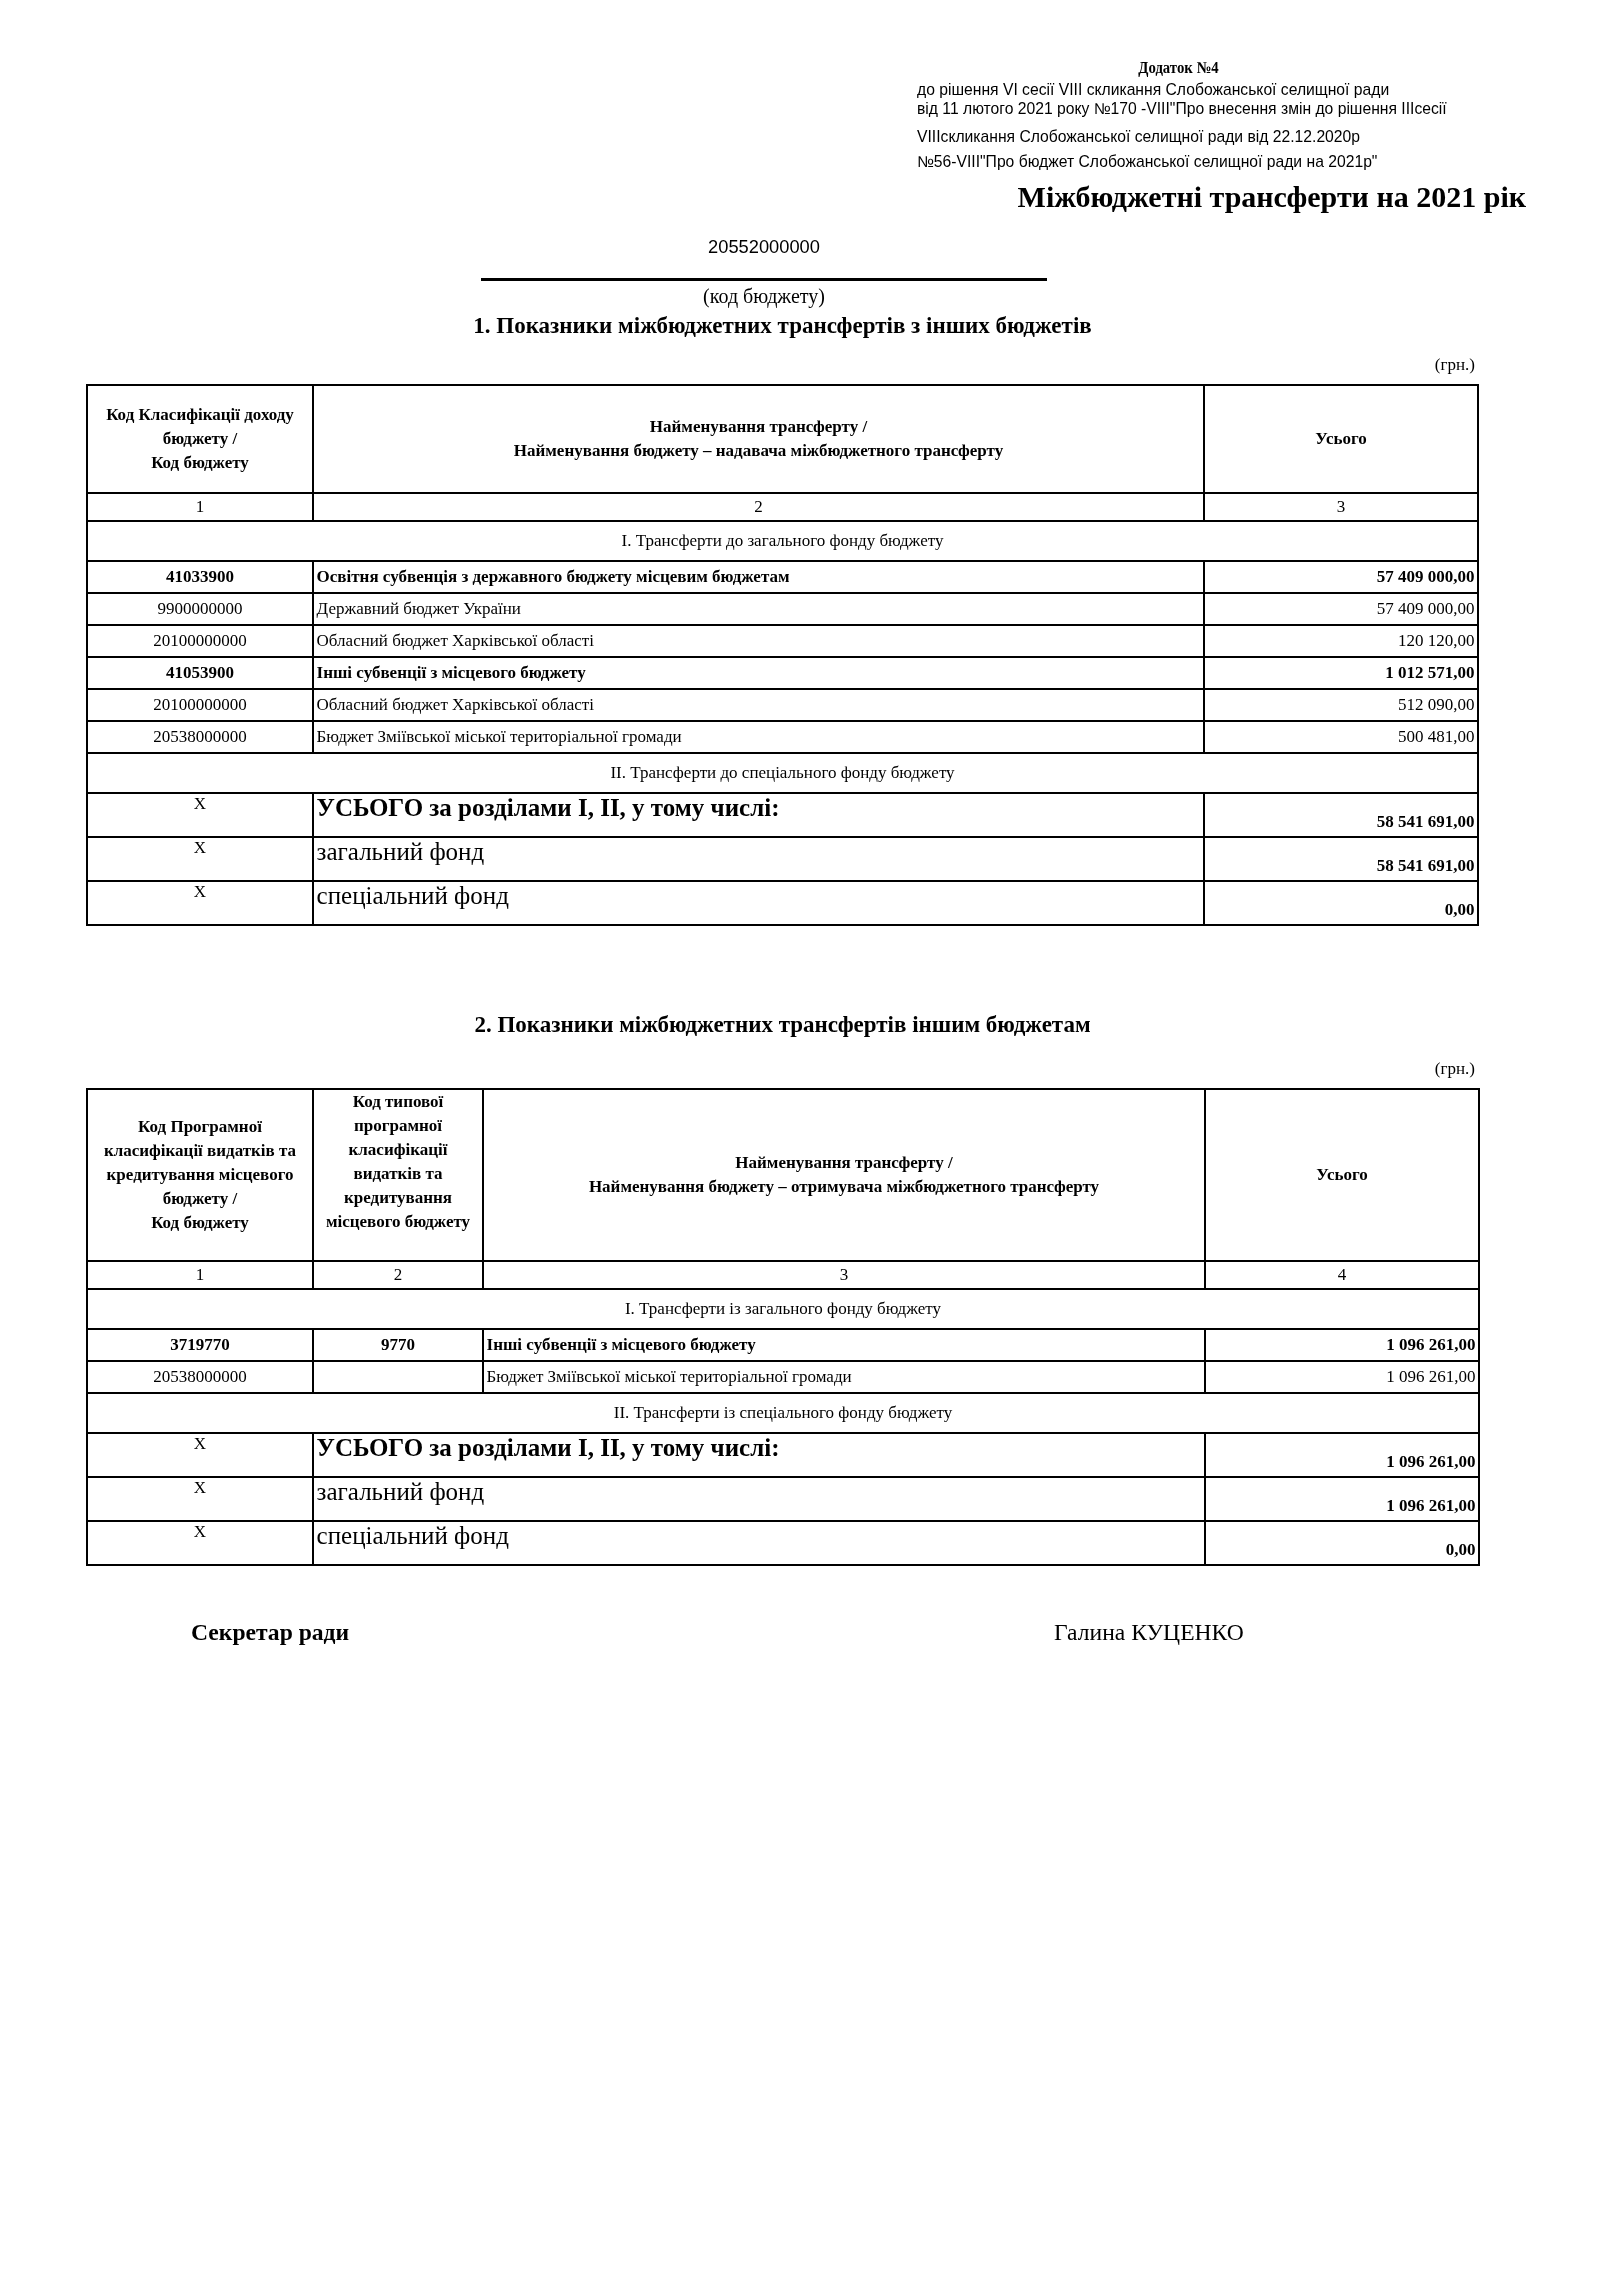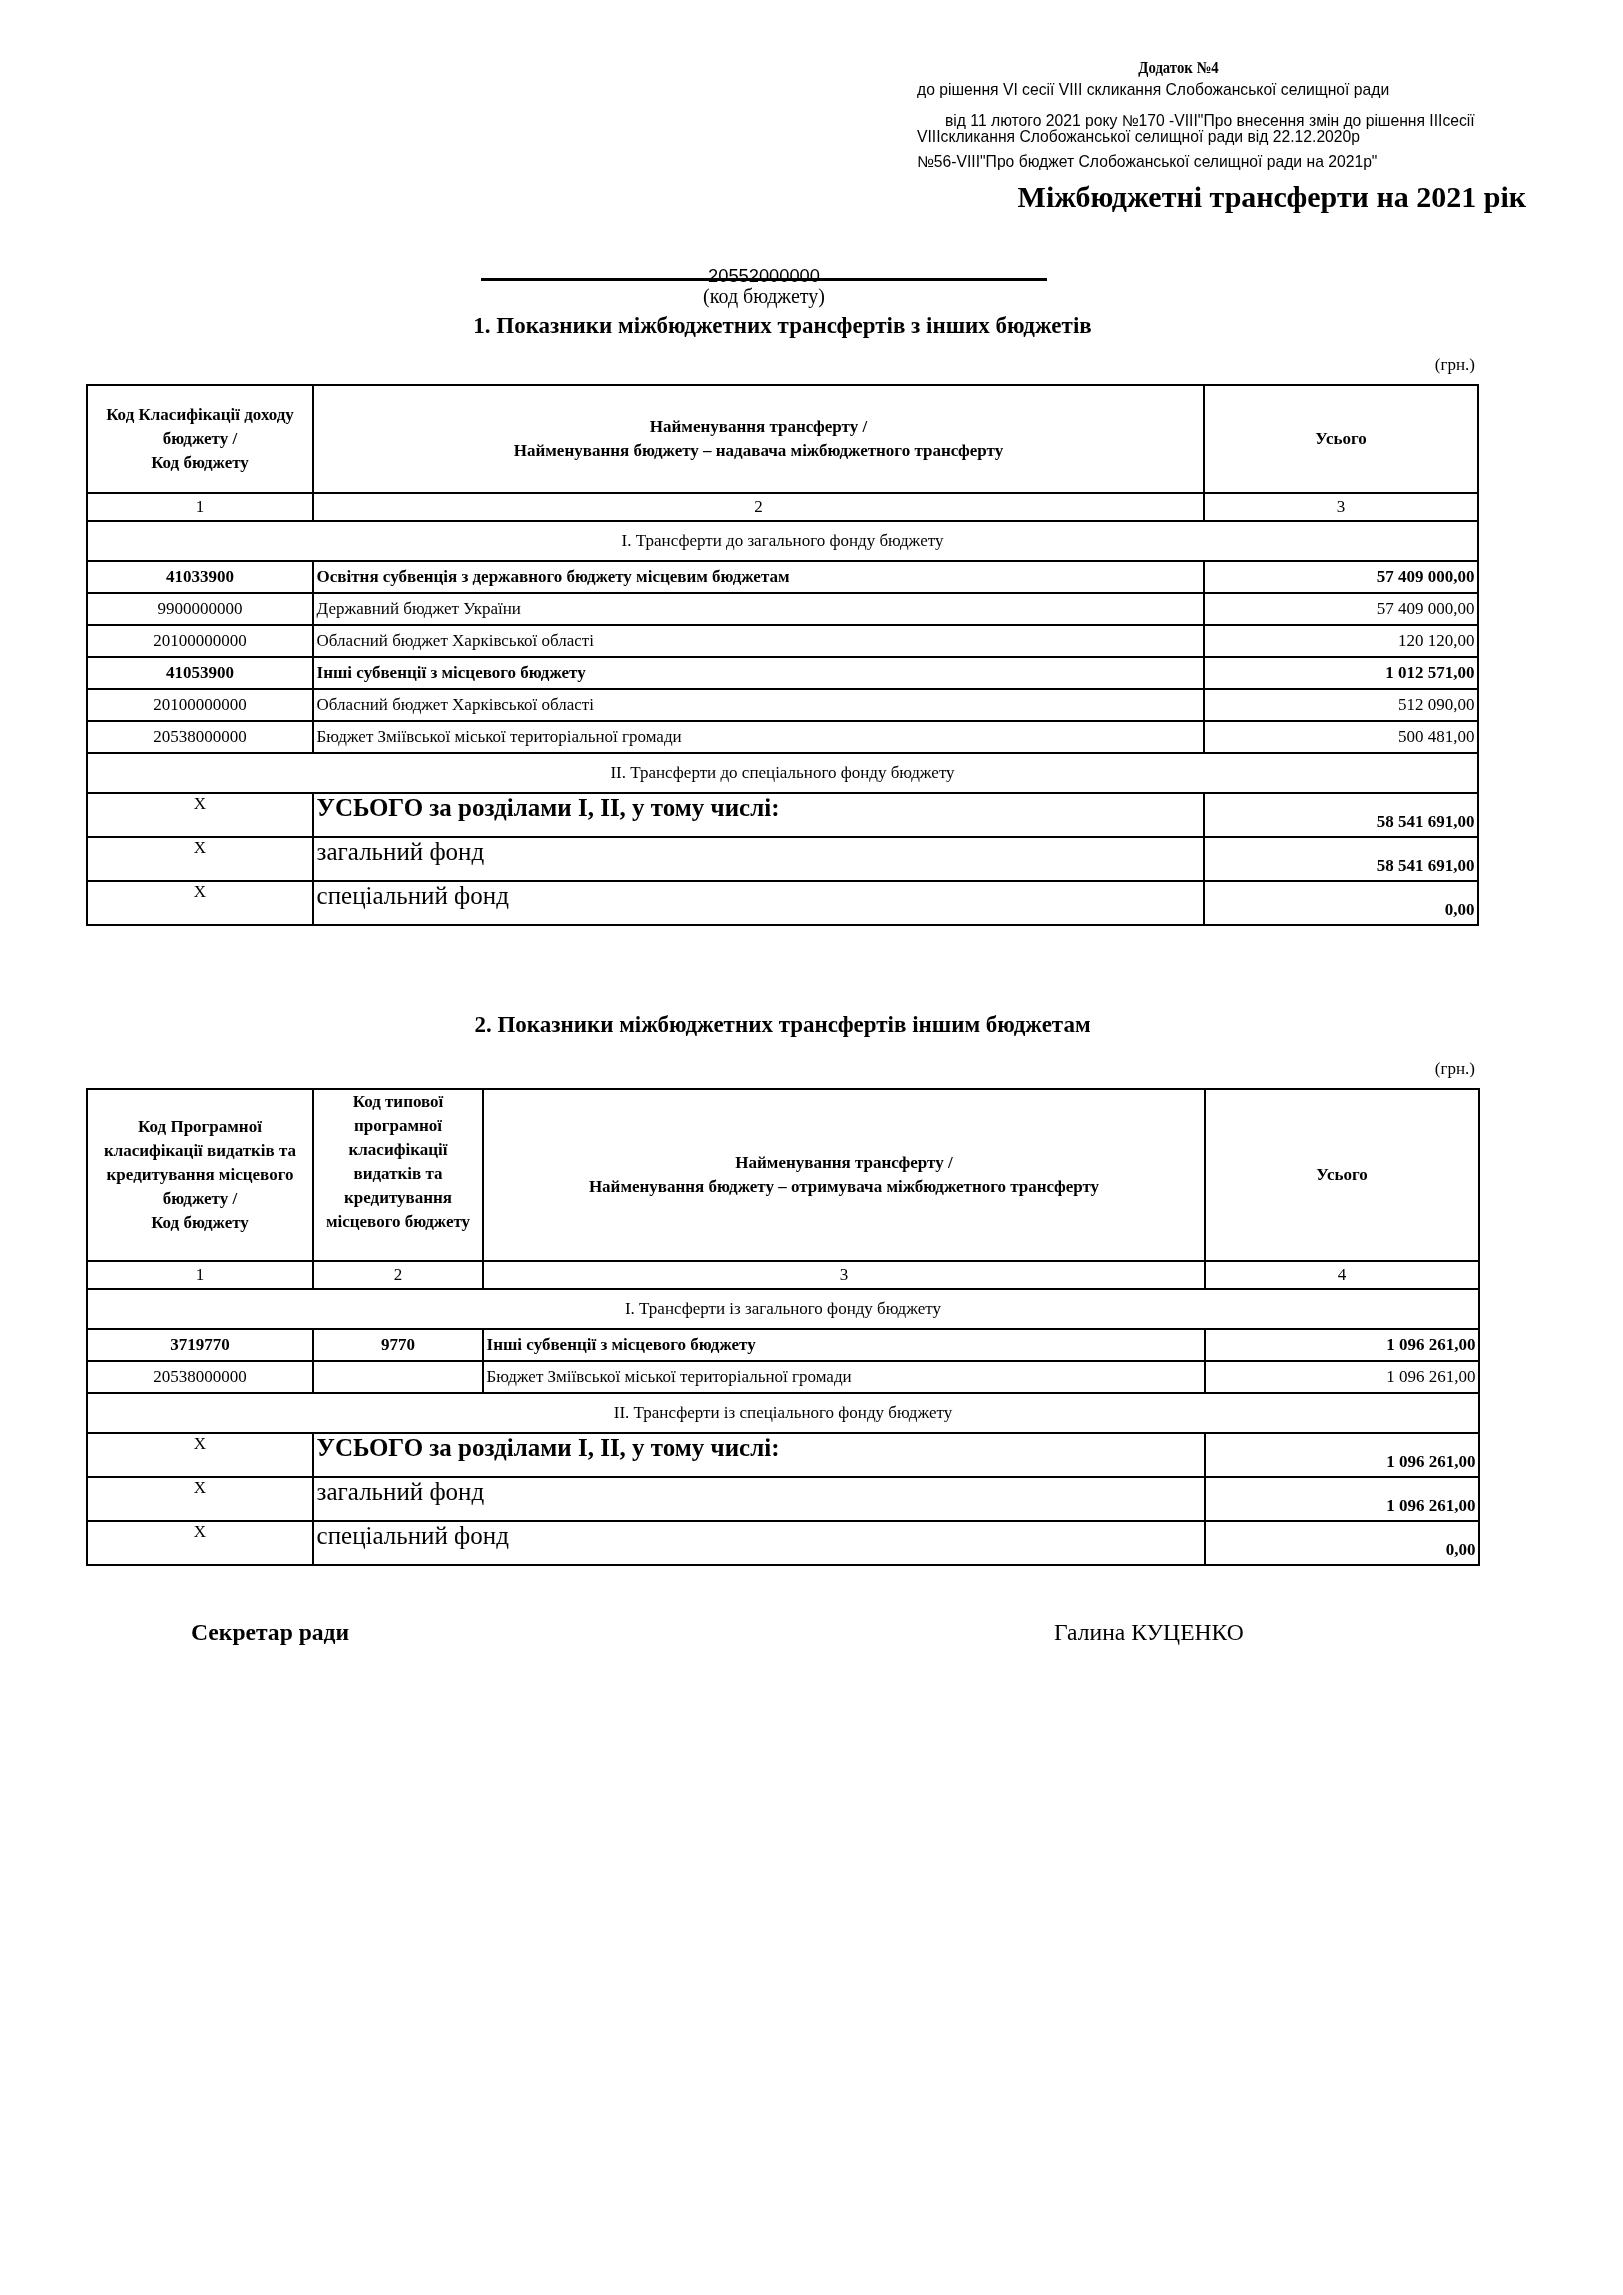--- a/index.html
+++ b/index.html
@@ -4,21 +4,21 @@
 <style>
   html, body { margin:0; padding:0; background:#ffffff; }
   body { width:1624px; height:2295px; position:relative; font-family:"Liberation Serif", serif; color:#000; }
   .abs { position:absolute; }
 
   
   #annex-title { left:851px; top:58px; width:655px; text-align:center; font-weight:bold; font-size:16.4px; transform:scaleX(0.9); }
   .annex-line { left:917px; font-size:15.7px; font-family:"Liberation Sans", sans-serif; white-space:nowrap; }
 
   #doc-title { left:0; width:1526px; top:180px; text-align:right; font-size:30px; font-weight:bold; }
-  #budget-code { left:481px; width:566px; top:265px; text-align:center; font-size:18.3px; font-family:"Liberation Sans", sans-serif; }
+  #budget-code { left:481px; width:566px; top:236px; text-align:center; font-size:18.3px; font-family:"Liberation Sans", sans-serif; }
   #budget-code-line { left:481px; top:278px; width:566px; height:3.3px; background:#000; }
   #budget-code-caption { left:481px; width:566px; top:285px; text-align:center; font-size:20px; }
 
   .section-title { left:0; width:1565px; text-align:center; font-size:23px; font-weight:bold; }
   .unit { font-size:17px; right:149px; }
 
   table.grid { position:absolute; left:86px; width:1391px; border-collapse:collapse; table-layout:fixed; }
   table.grid td { border:2.6px solid #000; padding:0 2.6px; font-size:17px; vertical-align:middle; }
   table.grid td.c { text-align:center; }
   table.grid td.r { text-align:right; }
@@ -36,21 +36,21 @@
   .total-row td.val { font-weight:bold; vertical-align:bottom; padding-bottom:3.9px; font-size:17px; }
 
   #signature-title { left:191px; top:1619px; font-size:23.6px; font-weight:bold; }
   #signature-name { left:1054px; top:1619px; font-size:23.6px; }
 </style>
 </head>
 <body>
 
 <div class="abs" id="annex-title">Додаток №4</div>
 <div class="abs annex-line" style="top:81px;">до рішення VI сесії VIII скликання Слобожанської селищної ради</div>
-<div class="abs annex-line" style="top:112px;margin-left:28px;">від  11  лютого 2021 року №170 -VIII"Про внесення змін до рішення IIIсесії</div>
+<div class="abs annex-line" style="top:100px;">від  11  лютого 2021 року №170 -VIII"Про внесення змін до рішення IIIсесії</div>
 <div class="abs annex-line" style="top:128px;">VIIIскликання Слобожанської селищної ради  від 22.12.2020р</div>
 <div class="abs annex-line" style="top:153px;">№56-VIII"Про бюджет Слобожанської селищної ради на 2021р"</div>
 
 <div class="abs" id="doc-title">Міжбюджетні трансферти на 2021 рік</div>
 <div class="abs" id="budget-code">20552000000</div>
 <div class="abs" id="budget-code-line"></div>
 <div class="abs" id="budget-code-caption">(код бюджету)</div>
 
 <div class="abs section-title" style="top:313px;">1. Показники міжбюджетних трансфертів з інших бюджетів</div>
 <div class="abs unit" style="top:355px;">(грн.)</div>

